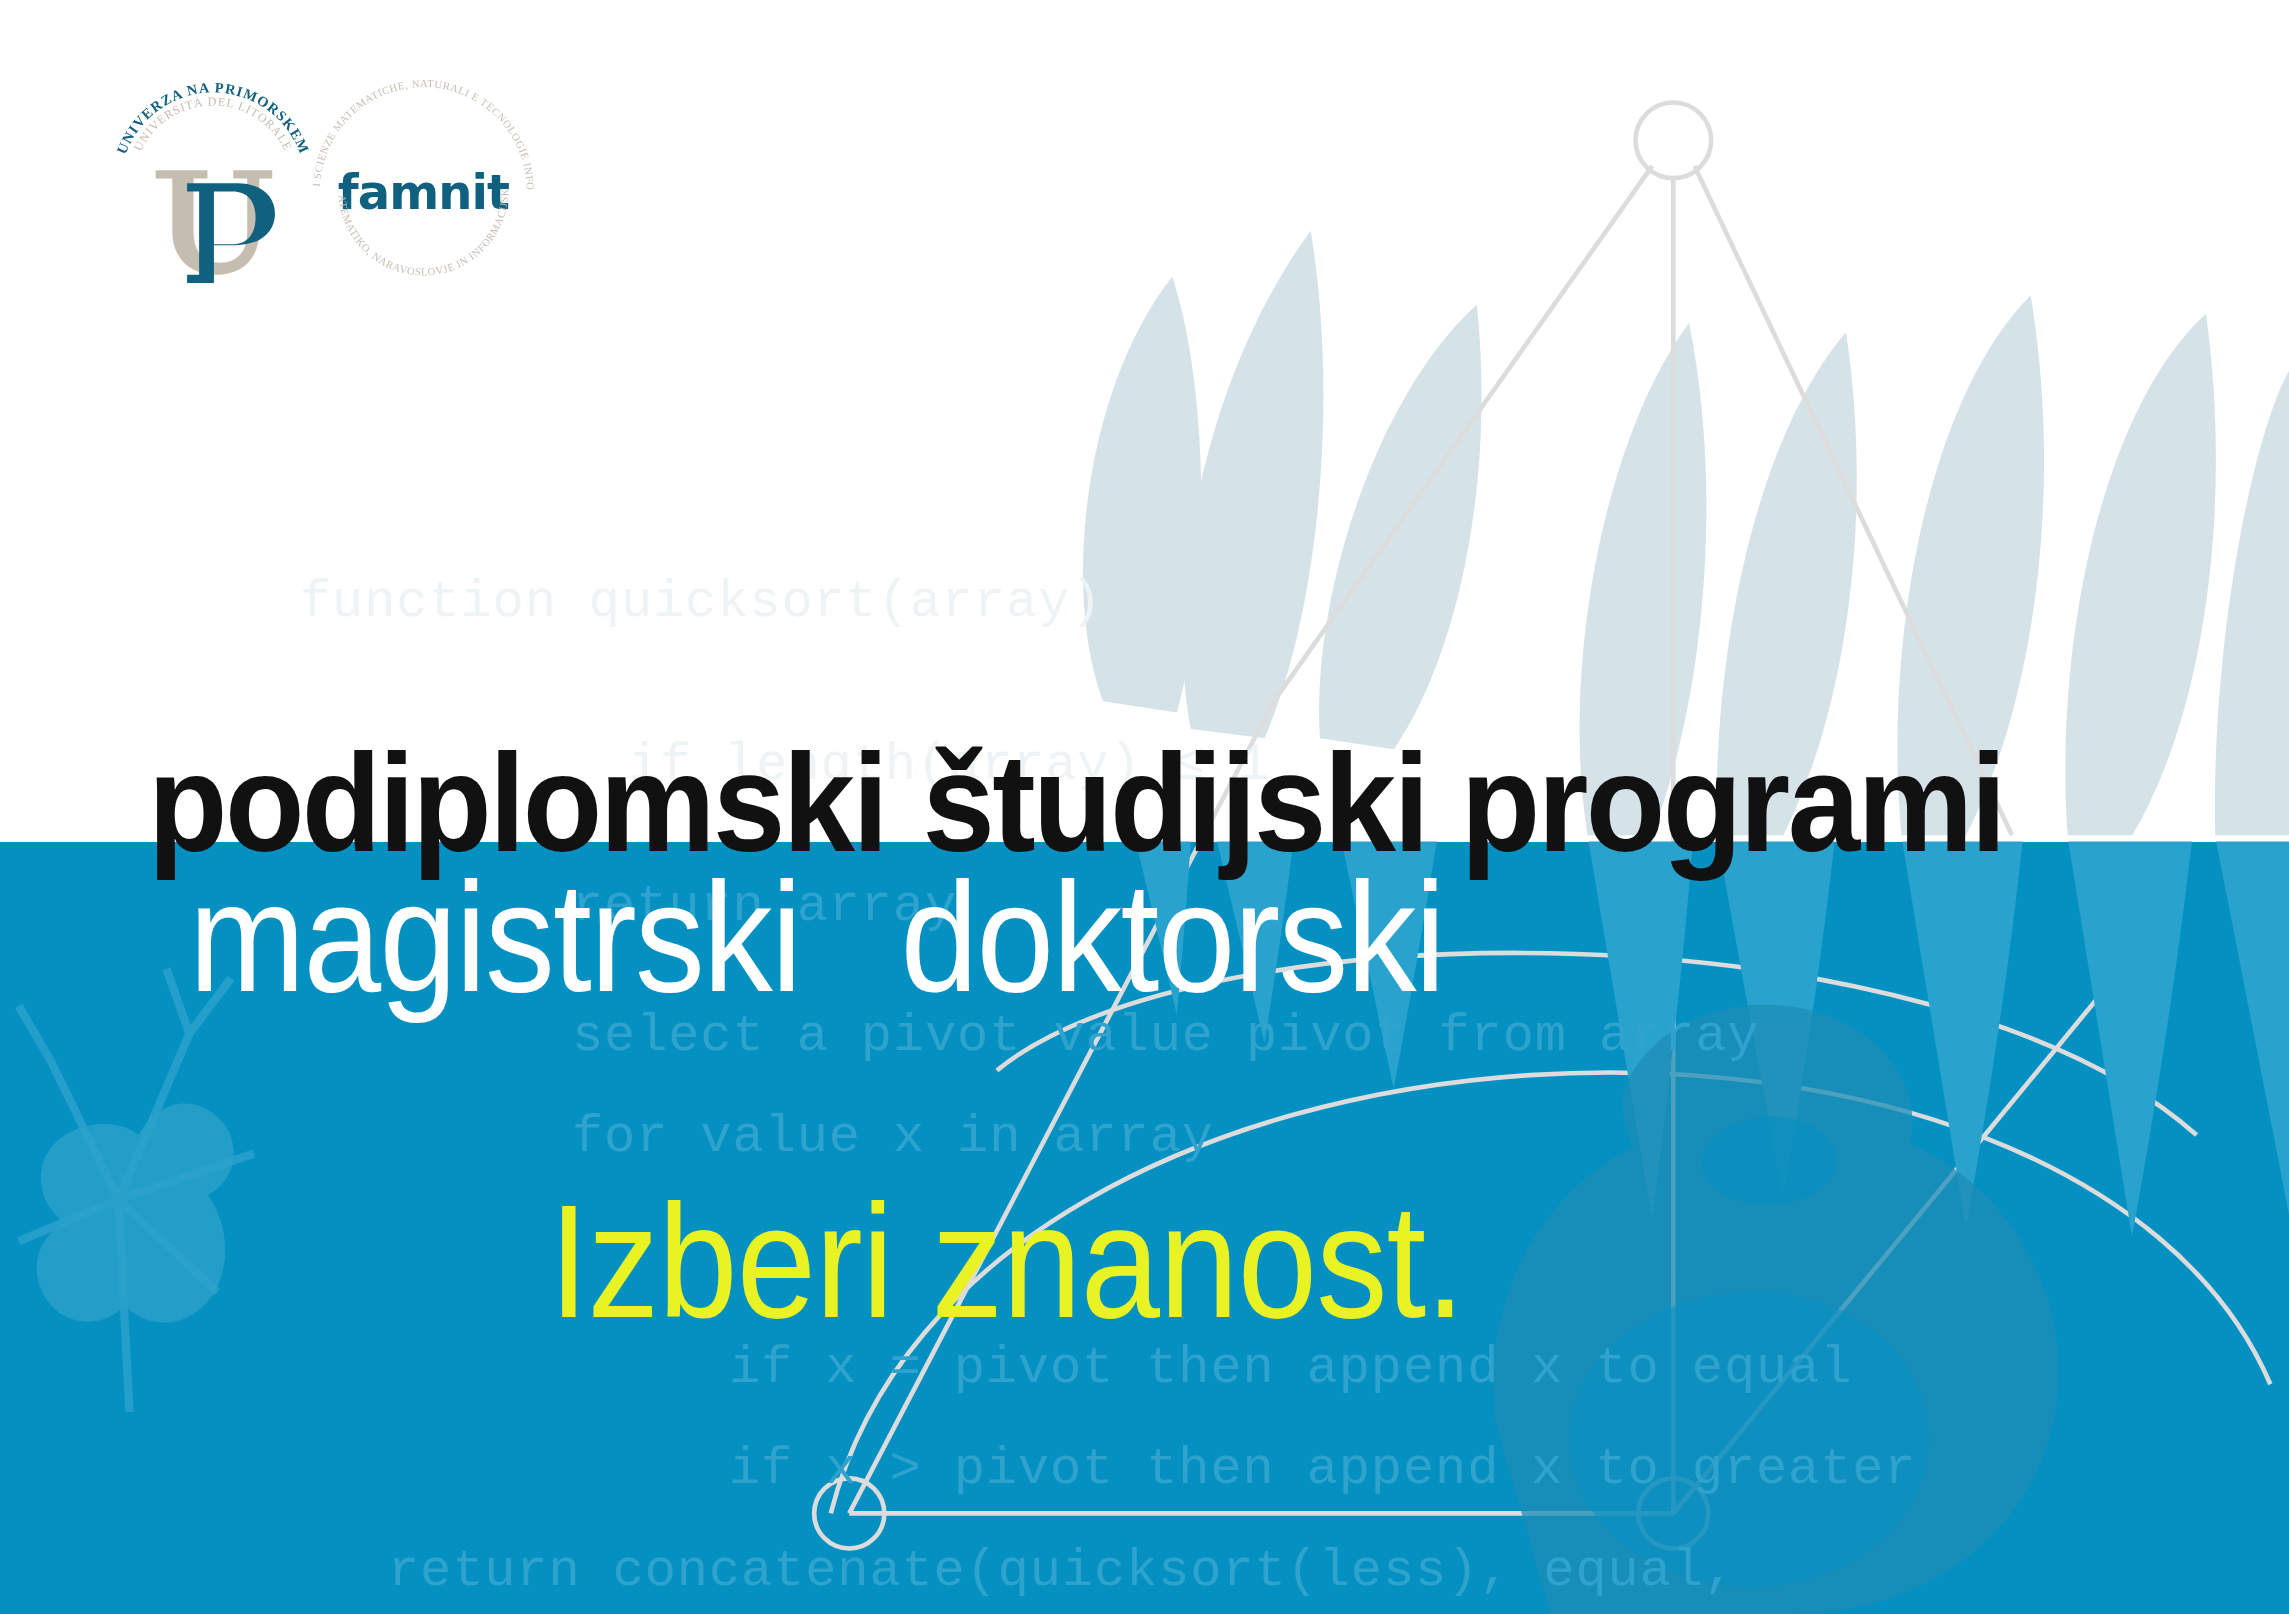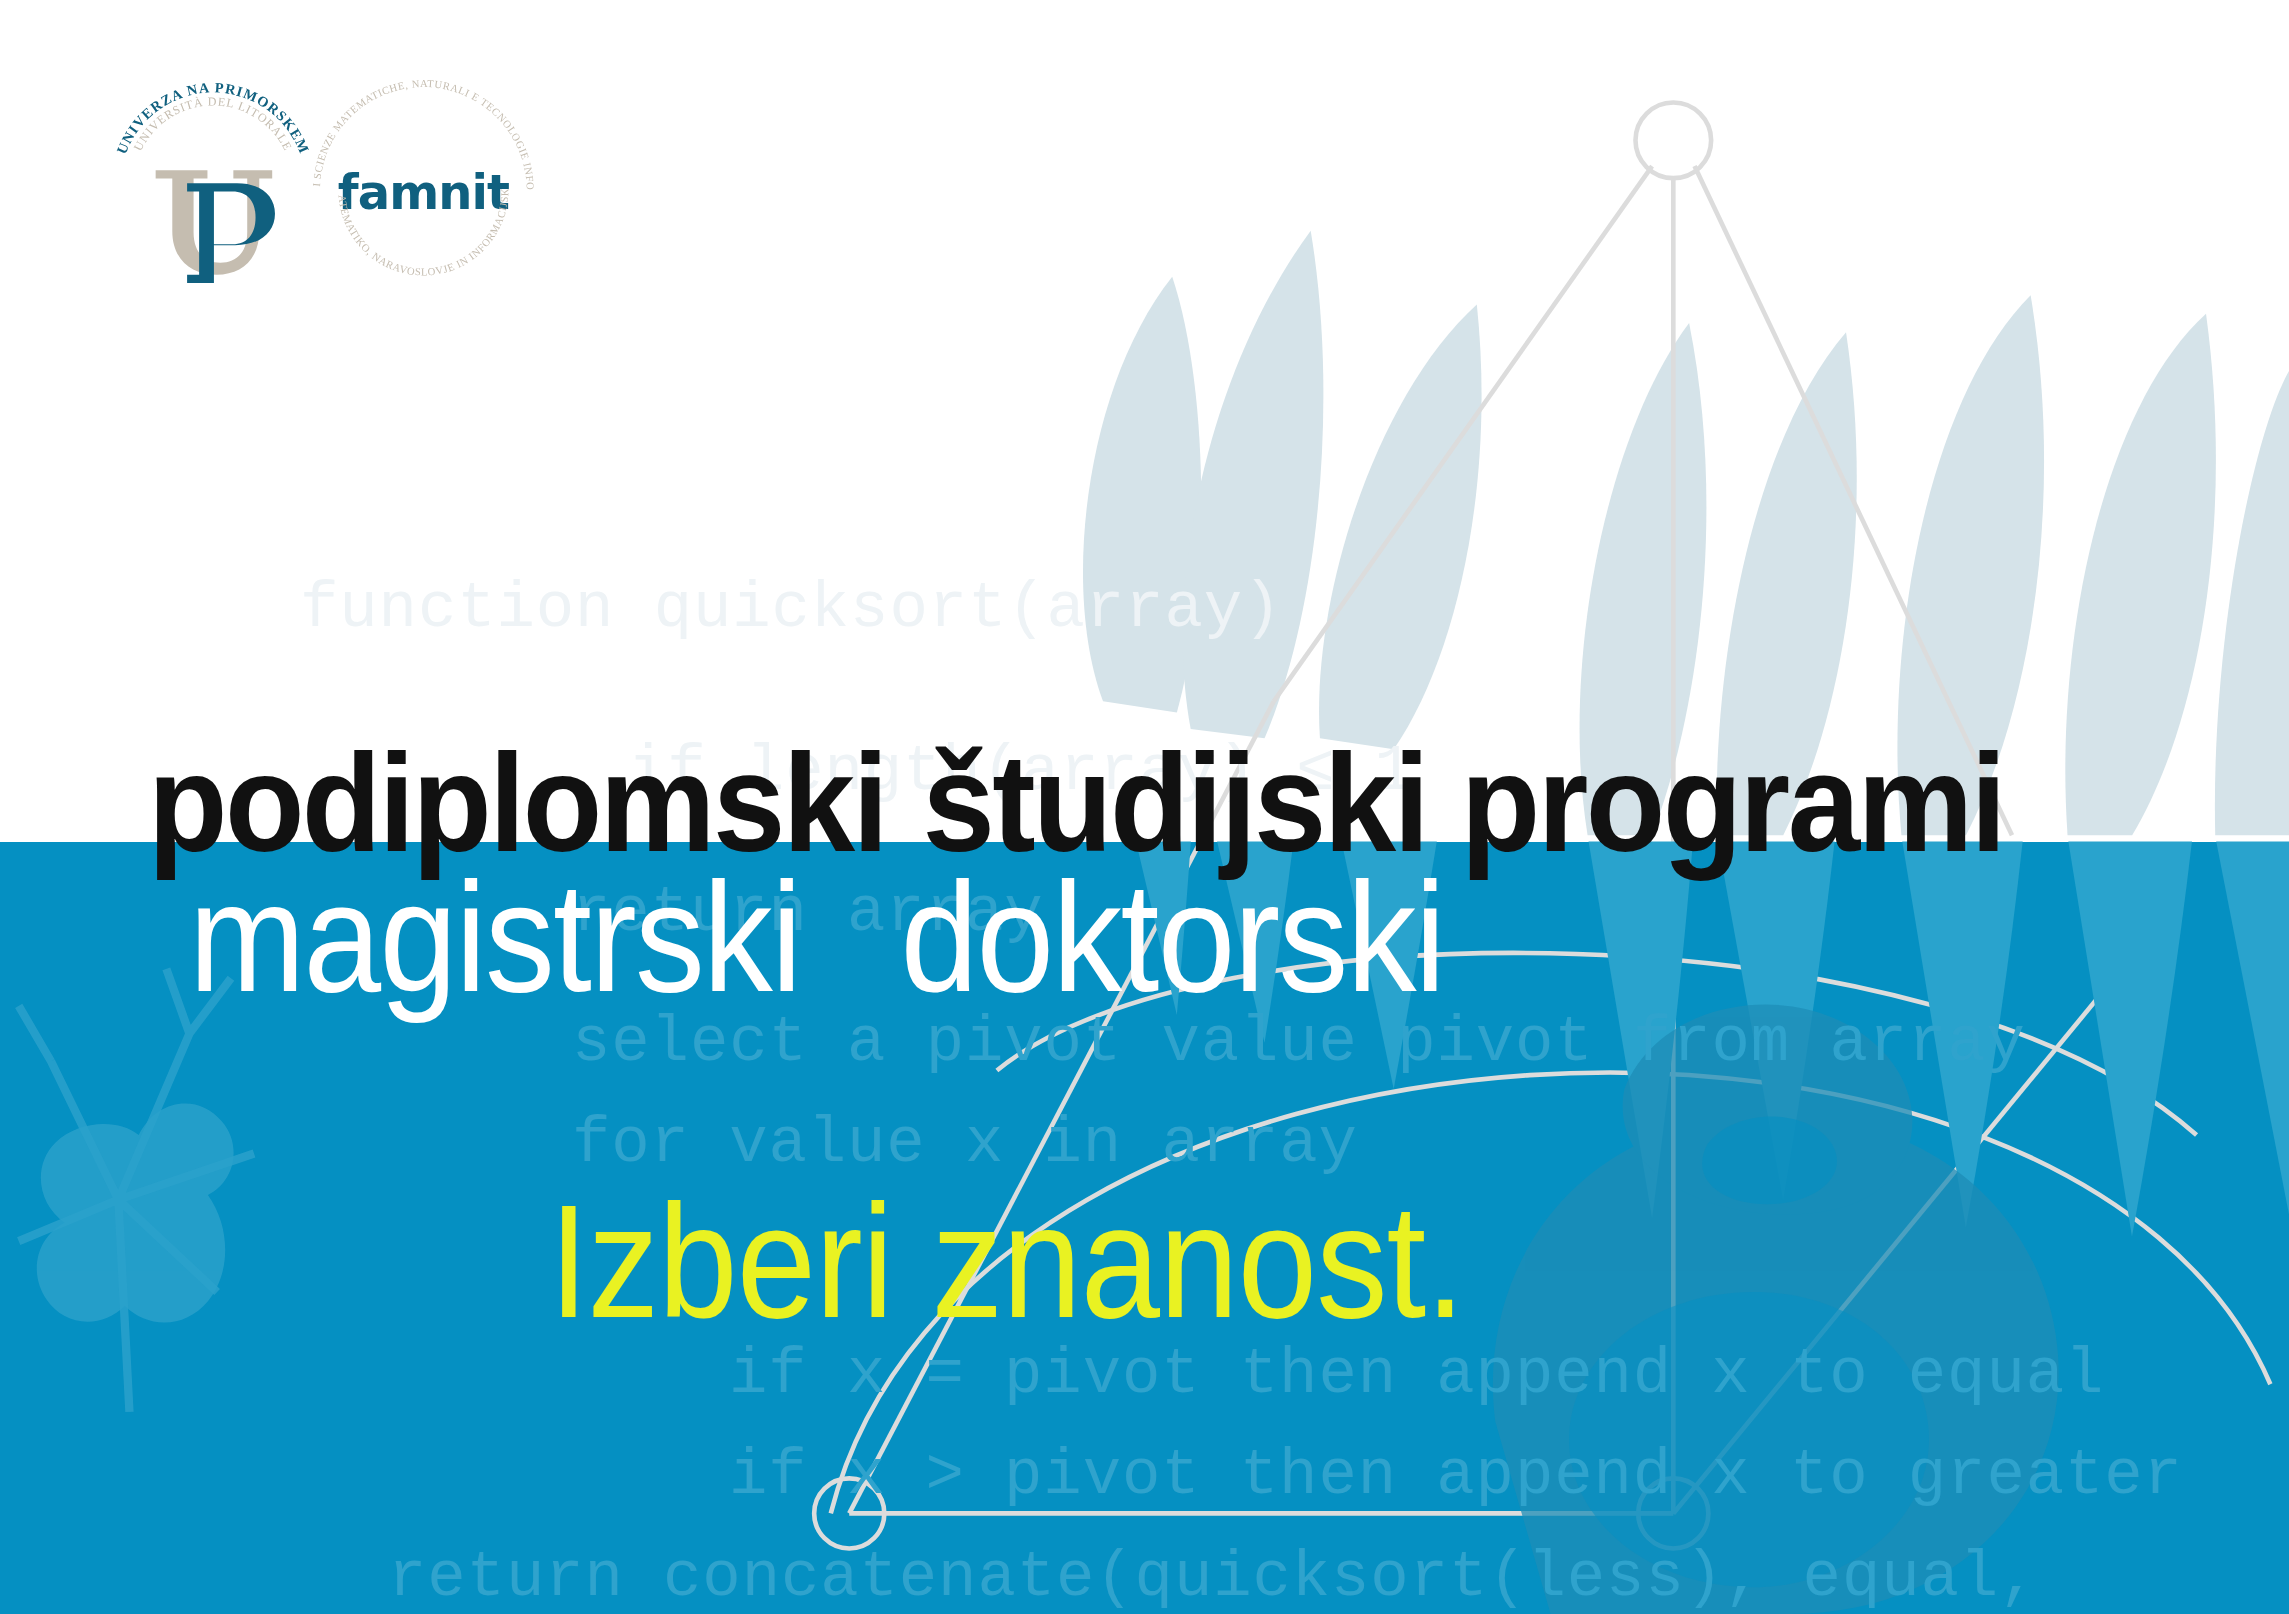--- a/index.html
+++ b/index.html
@@ -14,21 +14,21 @@
   .band-white{position:absolute;left:0;top:0;width:2290px;height:842px;background:#ffffff;}
   .band-blue{position:absolute;left:0;top:842px;width:2290px;height:772px;background:#0590c2;}
 
   
   .layer{position:absolute;left:0;top:0;width:2290px;height:1614px;}
 
   
   .code-layer{position:absolute;left:0;top:0;width:2290px;height:1614px;
     font-family:"Liberation Mono","DejaVu Sans Mono",monospace;
     white-space:pre;letter-spacing:.06em;}
-  .code-line{position:absolute;font-size:64px;line-height:1;}
+  .code-line{position:absolute;font-size:52px;line-height:1;}
   .code-on-white{color:#eef3f6;}
   .code-on-blue{color:#2fa3cd;}
 
   
   #logos{position:absolute;left:102px;top:74px;width:406px;height:222px;}
   .logo{position:absolute;top:0;}
   #up-logo{left:0;width:222px;height:222px;}
   #famnit-logo{left:194px;width:277px;height:222px;}
 
   

